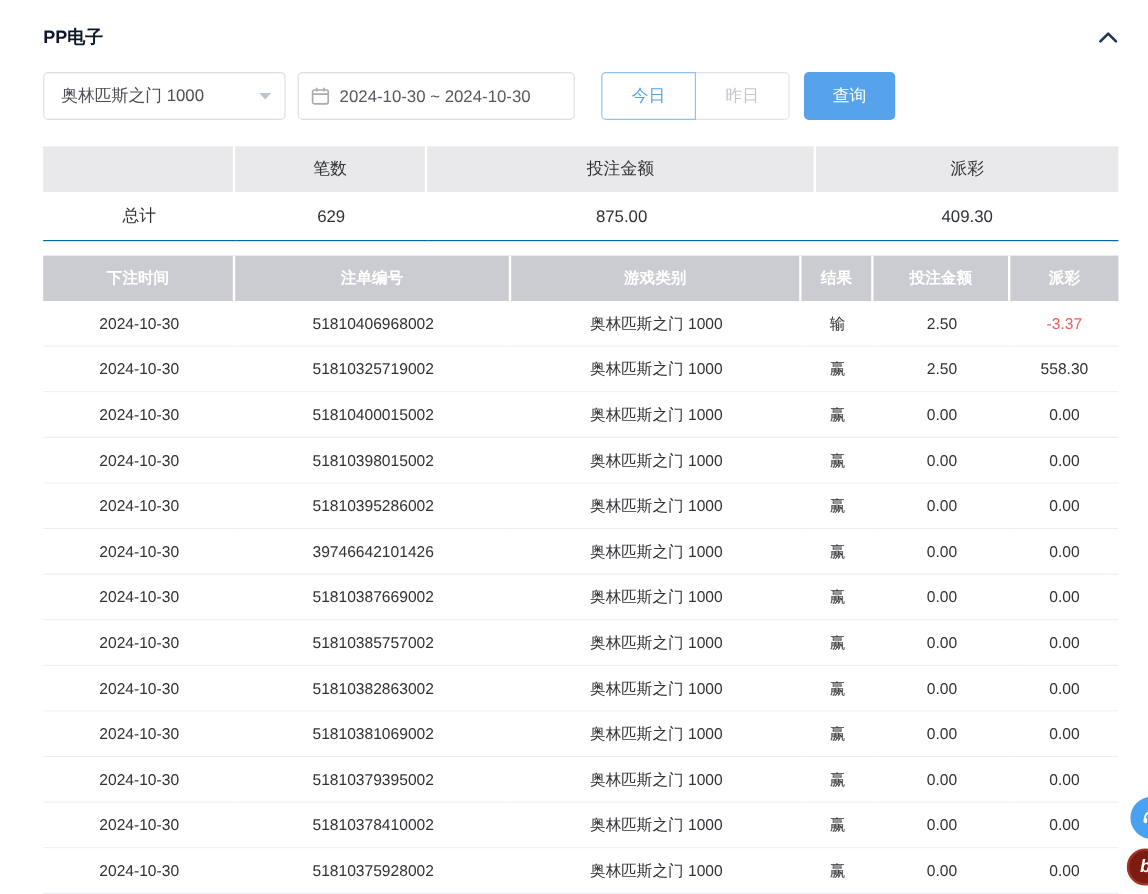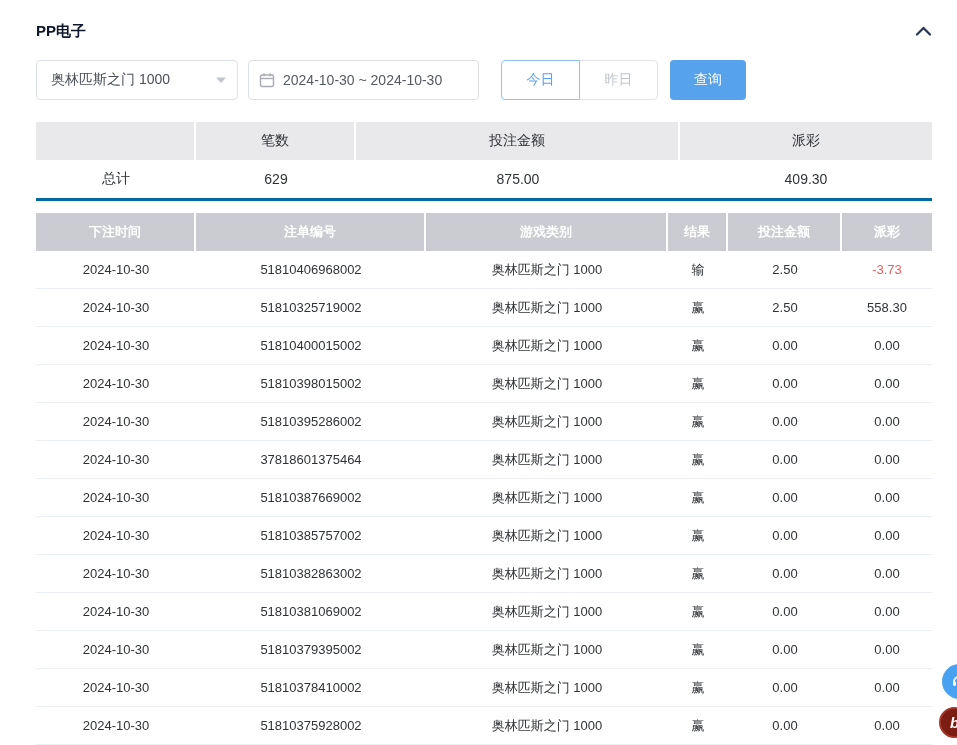--- a/index.html
+++ b/index.html
@@ -73,21 +73,21 @@
     height: 38px;
     font-size: 14px; font-weight: 400; color: #2f3236;
     text-align: center;
     border-right: 2px solid #fff;
   }
   .summary-table th:last-child { border-right: none; }
   .summary-table td {
     height: 41px;
     text-align: center;
     font-size: 14px; color: #2f3236;
-    border-bottom: 3px solid #0369a1;
+    border-bottom: 1px solid #0369a1;
     background: #fff;
   }
 
   
   .main-table { margin-top: 12px; }
   .main-table th {
     background: #caccd1;
     color: #ffffff;
     height: 38px;
     font-size: 13px; font-weight: bold;
@@ -210,21 +210,21 @@
         <th>派彩</th>
       </tr>
     </thead>
     <tbody id="rows">
   <tr>
     <td>2024-10-30</td>
     <td>51810406968002</td>
     <td>奥林匹斯之门 1000</td>
     <td>输</td>
     <td>2.50</td>
-    <td class="neg">-3.73</td>
+    <td class="neg">-3.37</td>
   </tr>
 
   <tr>
     <td>2024-10-30</td>
     <td>51810325719002</td>
     <td>奥林匹斯之门 1000</td>
     <td>赢</td>
     <td>2.50</td>
     <td>558.30</td>
   </tr>
@@ -251,21 +251,21 @@
     <td>2024-10-30</td>
     <td>51810395286002</td>
     <td>奥林匹斯之门 1000</td>
     <td>赢</td>
     <td>0.00</td>
     <td>0.00</td>
   </tr>
 
   <tr>
     <td>2024-10-30</td>
-    <td>37818601375464</td>
+    <td>39746642101426</td>
     <td>奥林匹斯之门 1000</td>
     <td>赢</td>
     <td>0.00</td>
     <td>0.00</td>
   </tr>
 
   <tr>
     <td>2024-10-30</td>
     <td>51810387669002</td>
     <td>奥林匹斯之门 1000</td>

